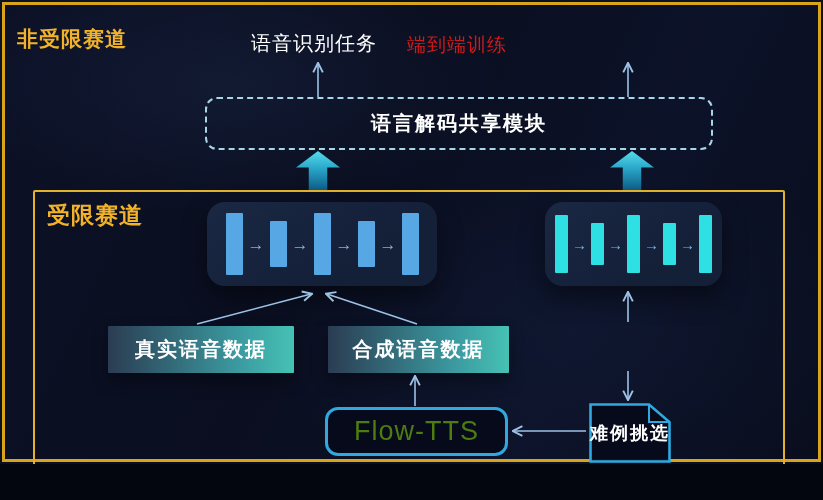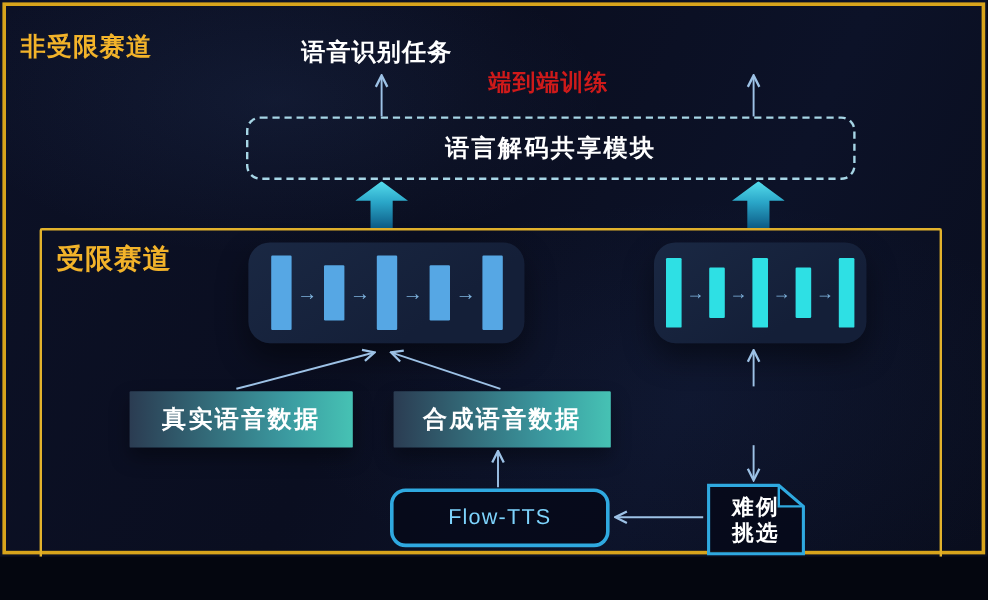--- a/index.html
+++ b/index.html
@@ -7,21 +7,21 @@
     position:relative;width:823px;height:464px;overflow:hidden;
     font-family:"Liberation Sans","DejaVu Sans",sans-serif;
     background:
       radial-gradient(ellipse 420px 200px at 28% 18%, rgba(80,120,190,.10), transparent 65%),
       radial-gradient(ellipse 520px 260px at 70% 72%, rgba(60,95,160,.07), transparent 65%),
       linear-gradient(115deg,#0c1126 0%,#0a0e20 42%,#0c1228 70%,#090d1d 100%);
   }
   .abs{position:absolute;}
   #outer-frame{inset:2px;border:3px solid #d8a41c;pointer-events:none;}
   .gold-label{color:#f2b32a;font-weight:bold;letter-spacing:1px;}
-  .task-label{color:#ffffff;font-weight:bold;font-size:20px;letter-spacing:1px;white-space:nowrap;}
+  .task-label{color:#ffffff;font-weight:normal;font-size:20px;letter-spacing:1px;white-space:nowrap;}
   .red{color:#cf1a1a;font-size:19px;}
   #shared-module{
     left:205px;top:97px;width:508px;height:53px;box-sizing:border-box;
     border:2px dashed #a7d6e6;border-radius:12px;
     display:flex;align-items:center;justify-content:center;
     color:#fff;font-weight:bold;font-size:20px;letter-spacing:2px;
   }
   .big-arrow{
     width:44px;height:39px;
     background:linear-gradient(180deg,#55dcec 0%,#2aa6c8 45%,#0d5c86 100%);
@@ -52,40 +52,40 @@
     box-shadow:0 8px 16px rgba(0,0,0,.35);
   }
   #data-real{left:108px;top:326px;width:186px;}
   #data-synth{left:328px;top:326px;width:181px;}
   #data-text{left:540px;top:323px;width:177px;height:48px;
     background:linear-gradient(135deg,#13899c 0%,#22adb5 100%);}
   #flow-tts{
     left:325px;top:407px;width:183px;height:49px;box-sizing:border-box;
     border:3px solid #2fa9e0;border-radius:13px;background:rgba(6,10,26,.92);
     display:flex;align-items:center;justify-content:center;
-    color:#7dd3fc;font-size:18px;font-weight:500;letter-spacing:1px;
+    color:#4d7c0f;font-size:27px;font-weight:500;letter-spacing:1px;
   }
   #hard-example{left:588px;top:402px;width:84px;height:62px;}
   #hard-example .doc-text{
-    position:absolute;inset:0;display:flex;flex-direction:column;
+    position:absolute;inset:0;display:flex;flex-direction:row;
     align-items:center;justify-content:center;color:#fff;font-weight:bold;
     font-size:18px;line-height:1.25;letter-spacing:2px;font-family:Liberation Serif, serif;
   }
   #connector-overlay{left:0;top:0;width:823px;height:500px;pointer-events:none;}
 </style>
 </head>
 <body>
 
 <div id="canvas">
 
   <div class="abs" id="outer-frame"></div>
 
   <div class="abs gold-label" style="left:17px;top:25px;font-size:21px;">非受限赛道</div>
   <div class="abs task-label" style="left:251px;top:30px;">语音识别任务</div>
-  <div class="abs task-label red" style="left:407px;top:32px;margin-top:24px;">端到端训练</div>
+  <div class="abs task-label red" style="left:407px;top:32px;">端到端训练</div>
 
   <div class="abs" id="shared-module">
     <span>语言解码共享模块</span>
   </div>
 
   <div class="abs big-arrow" style="left:296px;top:151px;"></div>
   <div class="abs big-arrow" style="left:610px;top:151px;"></div>
 
   <div class="abs" id="restricted-box"></div>
   <div class="abs gold-label" style="left:47px;top:200px;font-size:23px;">受限赛道</div>

